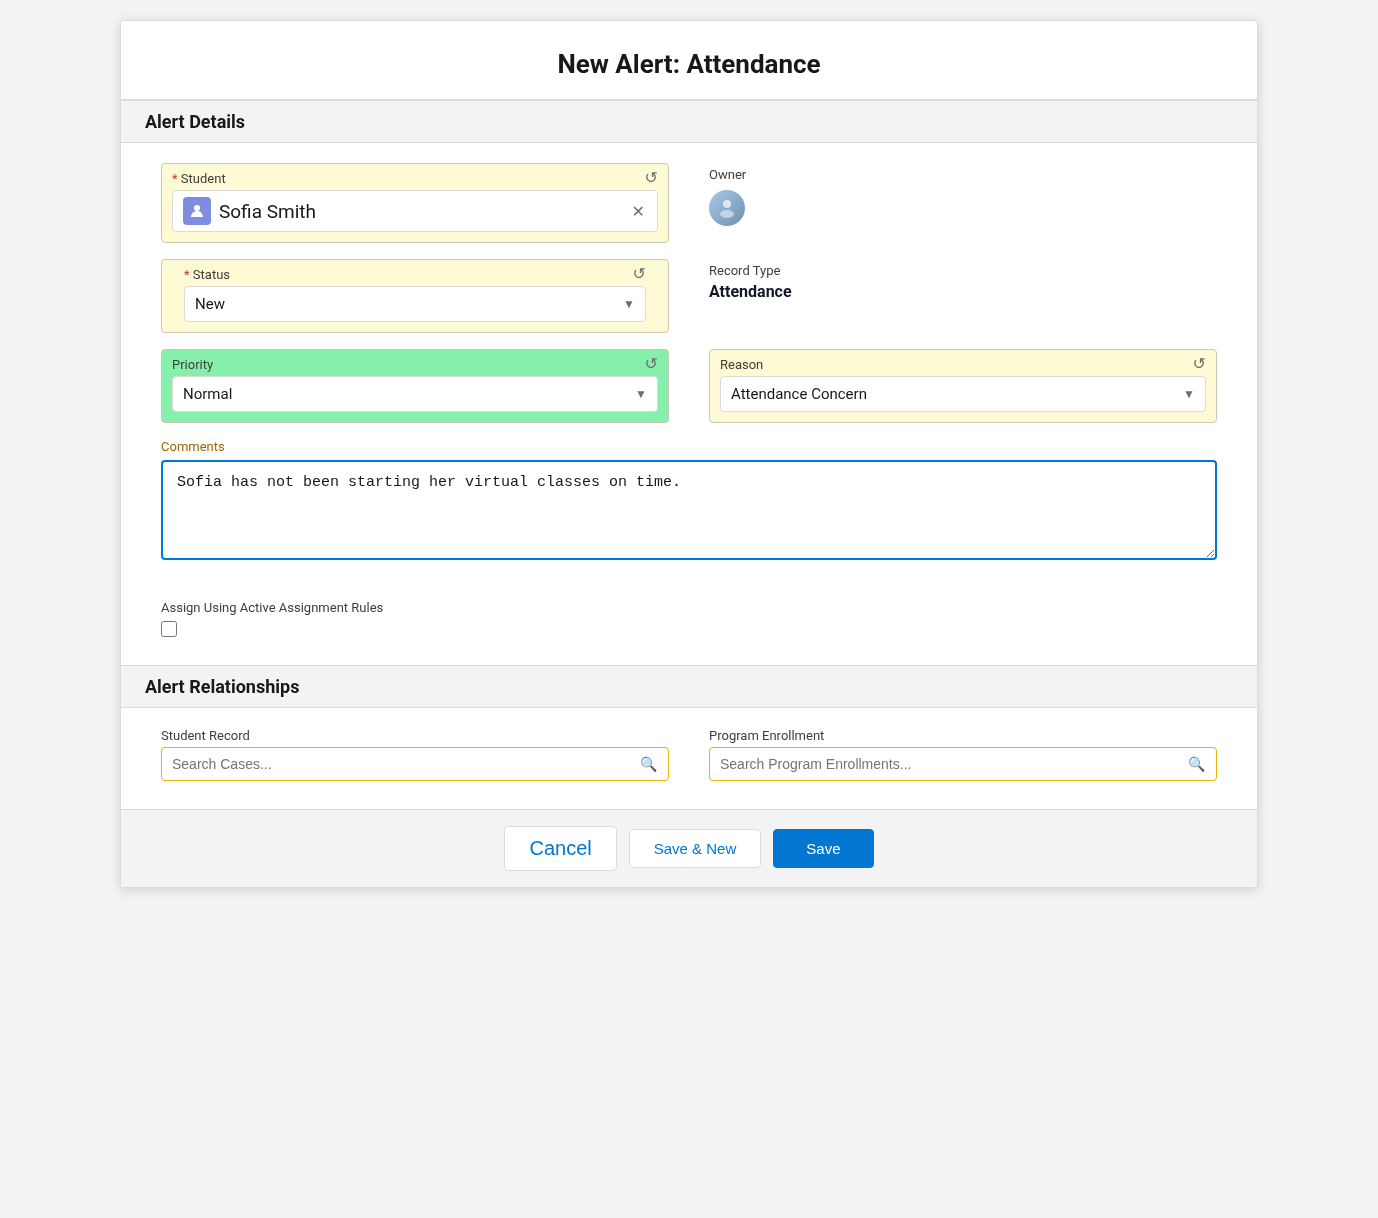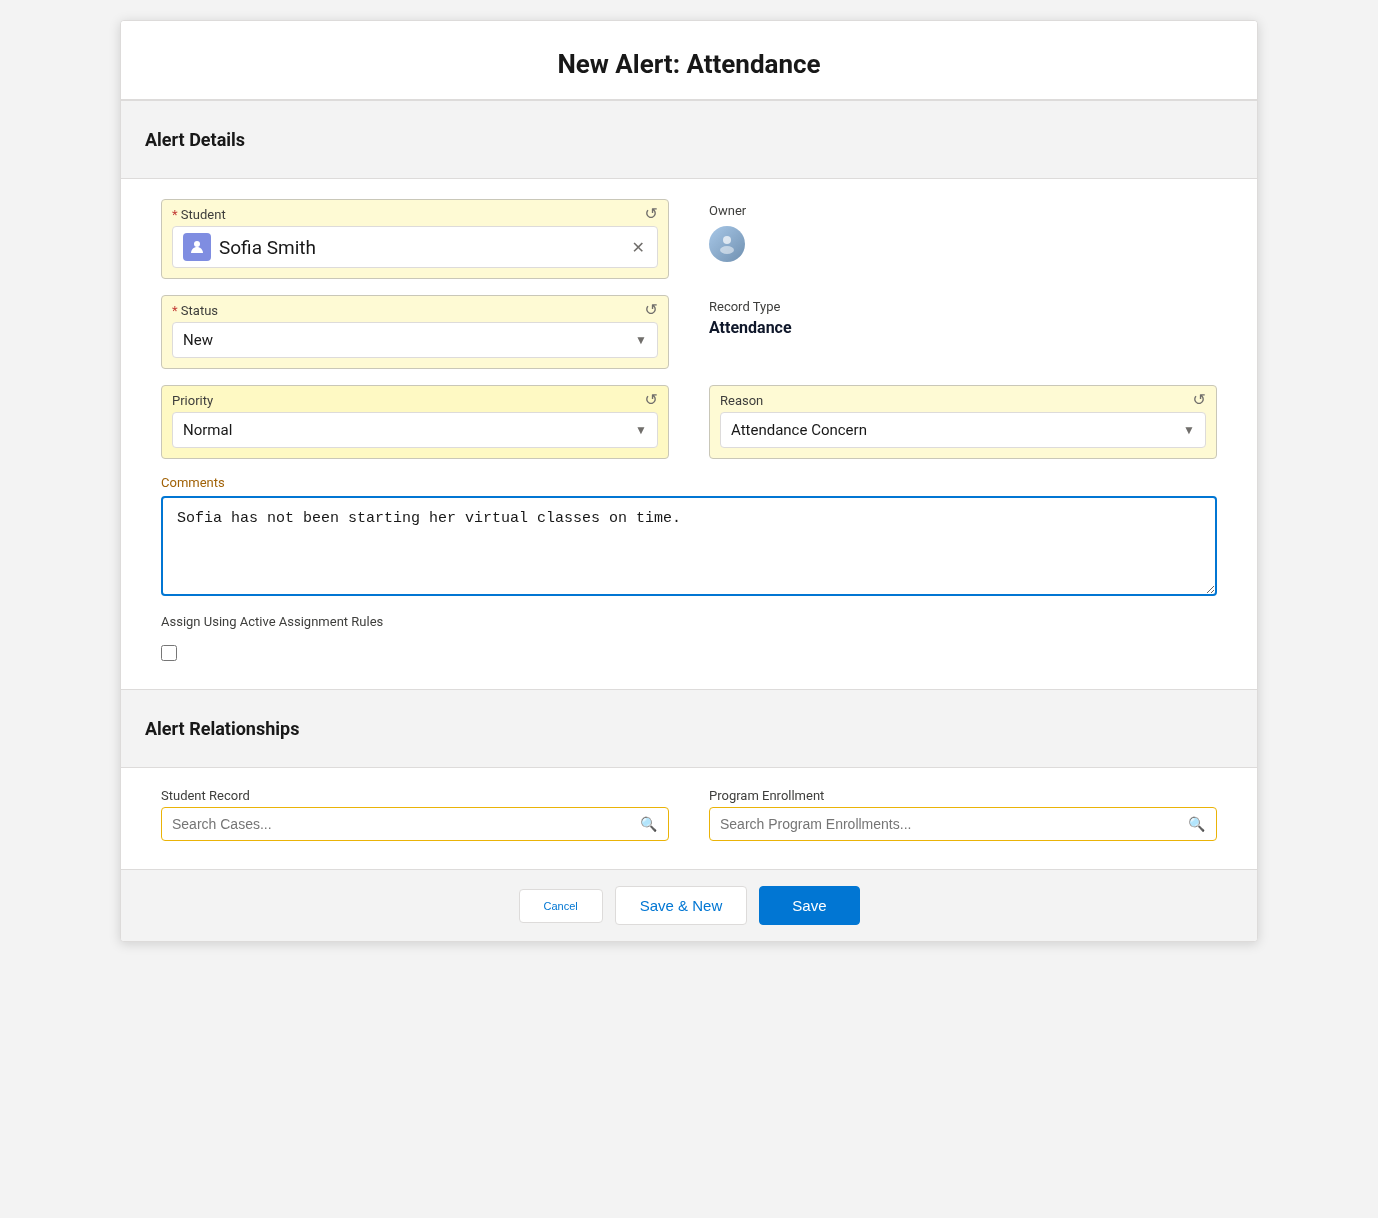--- a/index.html
+++ b/index.html
@@ -30,21 +30,21 @@
     .modal-header h1 {
       font-size: 26px;
       font-weight: 700;
       color: #181818;
     }
     .section {
       background: #fff;
     }
     .section-header {
       background: #f3f3f3;
-      padding: 28px 24px;
+      padding: 10px 24px;
       border-top: 1px solid #dddbda;
       border-bottom: 1px solid #dddbda;
     }
     .section-header h2 {
       font-size: 18px;
       font-weight: 700;
       color: #181818;
     }
     .section-body {
       padding: 20px 40px 28px;
@@ -117,21 +117,21 @@
       cursor: pointer;
       color: #706e6b;
       font-size: 16px;
       padding: 2px;
     }
     
     .status-field {
       background: #fefad4;
       border: 1px solid #c9c7b8;
       border-radius: 4px;
-      padding: 6px 10px 10px;
+      padding: 6px 22px 10px;
     }
     .select-row {
       display: flex;
       align-items: center;
       background: #fff;
       border: 1px solid #dddbda;
       border-radius: 4px;
       padding: 8px 10px;
       cursor: pointer;
     }
@@ -165,21 +165,21 @@
       color: #3e3e3c;
       margin-bottom: 4px;
     }
     .record-type-value {
       font-size: 16px;
       font-weight: 700;
       color: #0f172a;
     }
     
     .priority-field {
-      background: #fef9c3;
+      background: #86efac;
       border: 1px solid #c9c7b8;
       border-radius: 4px;
       padding: 6px 10px 10px;
     }
     .reason-field {
       background: #fefad4;
       border: 1px solid #c9c7b8;
       border-radius: 4px;
       padding: 6px 10px 10px;
     }
@@ -199,24 +199,24 @@
       padding: 12px 14px;
       font-size: 15px;
       color: #181818;
       resize: vertical;
       min-height: 100px;
       font-family: Liberation Mono, monospace;
       outline: none;
     }
     
     .assign-rules {
-      margin-top: 14px;
+      margin-top: 36px;
       display: flex;
       flex-direction: column;
-      gap: 16px;
+      gap: 6px;
     }
     .assign-rules-label {
       font-size: 13px;
       color: #3e3e3c;
     }
     .checkbox-input {
       width: 16px;
       height: 16px;
       border: 1px solid #dddbda;
       border-radius: 2px;
@@ -256,21 +256,21 @@
       display: flex;
       justify-content: center;
       align-items: center;
       gap: 12px;
     }
     .btn-cancel {
       background: #fff;
       border: 1px solid #dddbda;
       border-radius: 4px;
       padding: 10px 24px;
-      font-size: 11px;
+      font-size: 20px;
       color: #0176d3;
       cursor: pointer;
       font-weight: 400;
     }
     .btn-save-new {
       background: #fff;
       border: 1px solid #dddbda;
       border-radius: 4px;
       padding: 10px 24px;
       font-size: 15px;

